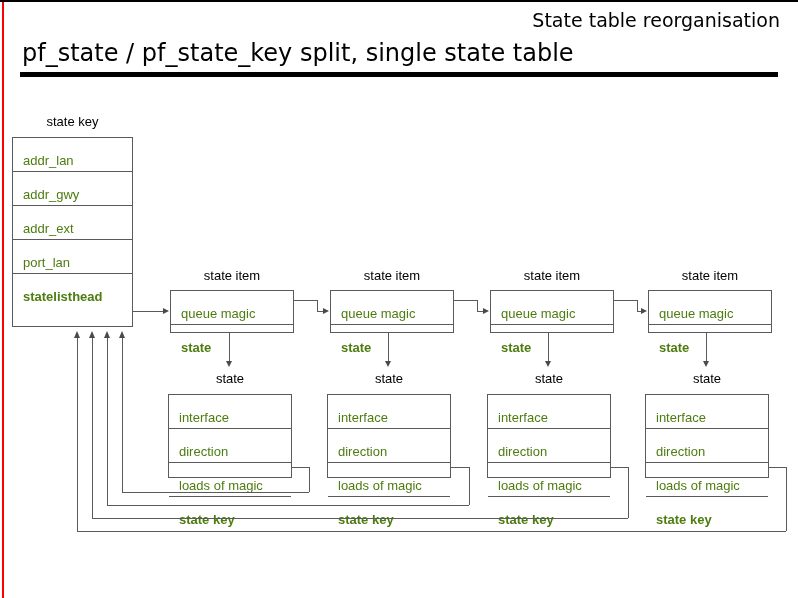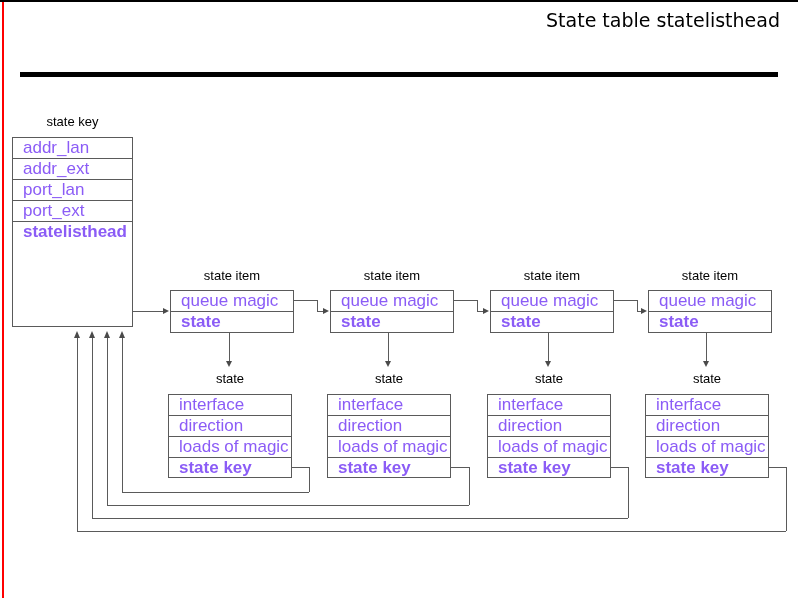--- a/index.html
+++ b/index.html
@@ -77,26 +77,27 @@
   .struct {
     position: absolute;
     border: 1px solid #5a5a5a;
     background: #ffffff;
     box-sizing: border-box;
   }
   .struct .field {
     height: 21px;
     line-height: 20px;
     padding-left: 10px;
-    font-size: 17px;
-    color: #8b5cf6;
+    font-size: 13px;
+    color: #4d7c0f;
     border-bottom: 1px solid #5a5a5a;
     box-sizing: border-box;
     white-space: nowrap;
     overflow: hidden;
+    margin-top: 13px;
   }
   .struct .field:last-child { border-bottom: none; font-weight: bold; }
 
   
   .hline {
     position: absolute;
     height: 1px;
     background: #5a5a5a;
   }
   .vline {
@@ -127,30 +128,31 @@
   }
 </style>
 </head>
 <body>
 
 <div id="slide">
 
   <div class="top-rule"></div>
   <div class="left-rail"></div>
 
-  <div class="kicker">State table statelisthead</div>
+  <div class="kicker">State table reorganisation</div>
+  <div class="slide-title">pf_state / pf_state_key split, single state table</div>
   <div class="title-rule"></div>
 
   <div class="caption" style="left:12px; top:114px; width:121px;">state key</div>
 
   <div class="struct" style="left:12px; top:137px; width:121px; height:190px;">
     <div class="field">addr_lan</div>
+    <div class="field">addr_gwy</div>
     <div class="field">addr_ext</div>
     <div class="field">port_lan</div>
-    <div class="field">port_ext</div>
     <div class="field">statelisthead</div>
   </div>
 
   <div class="caption" style="left:170px; top:268px; width:124px;">state item</div>
   <div class="struct" style="left:170px; top:290px; width:124px; height:43px;">
     <div class="field">queue magic</div>
     <div class="field">state</div>
   </div>
 
   <div class="caption" style="left:330px; top:268px; width:124px;">state item</div>

